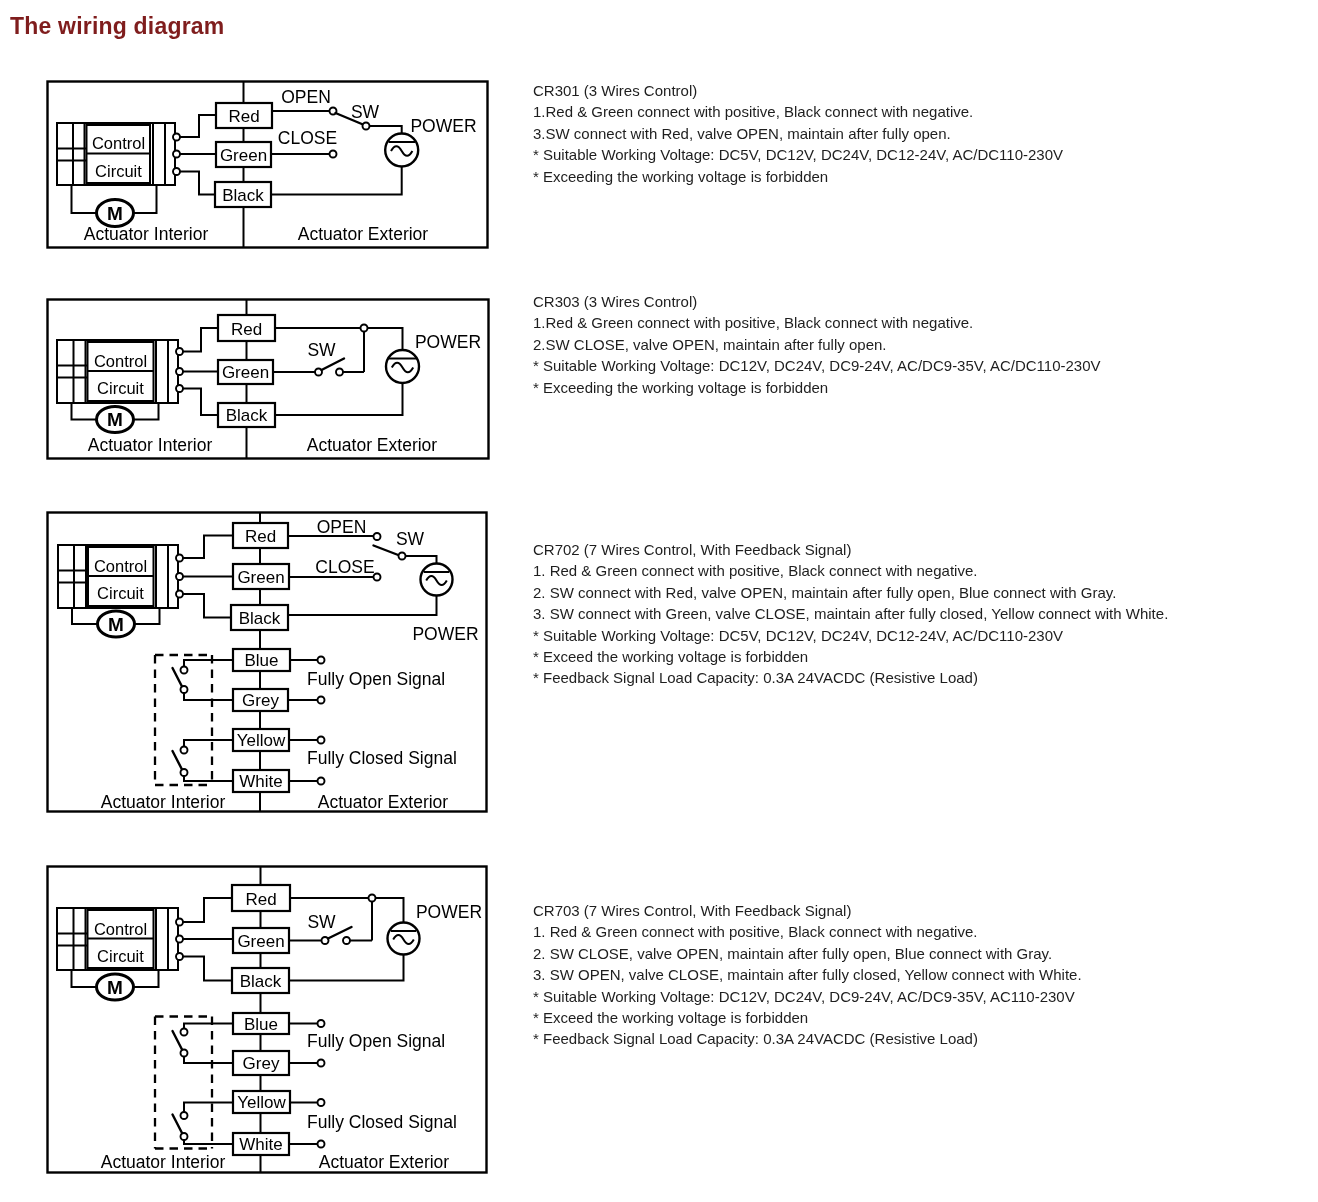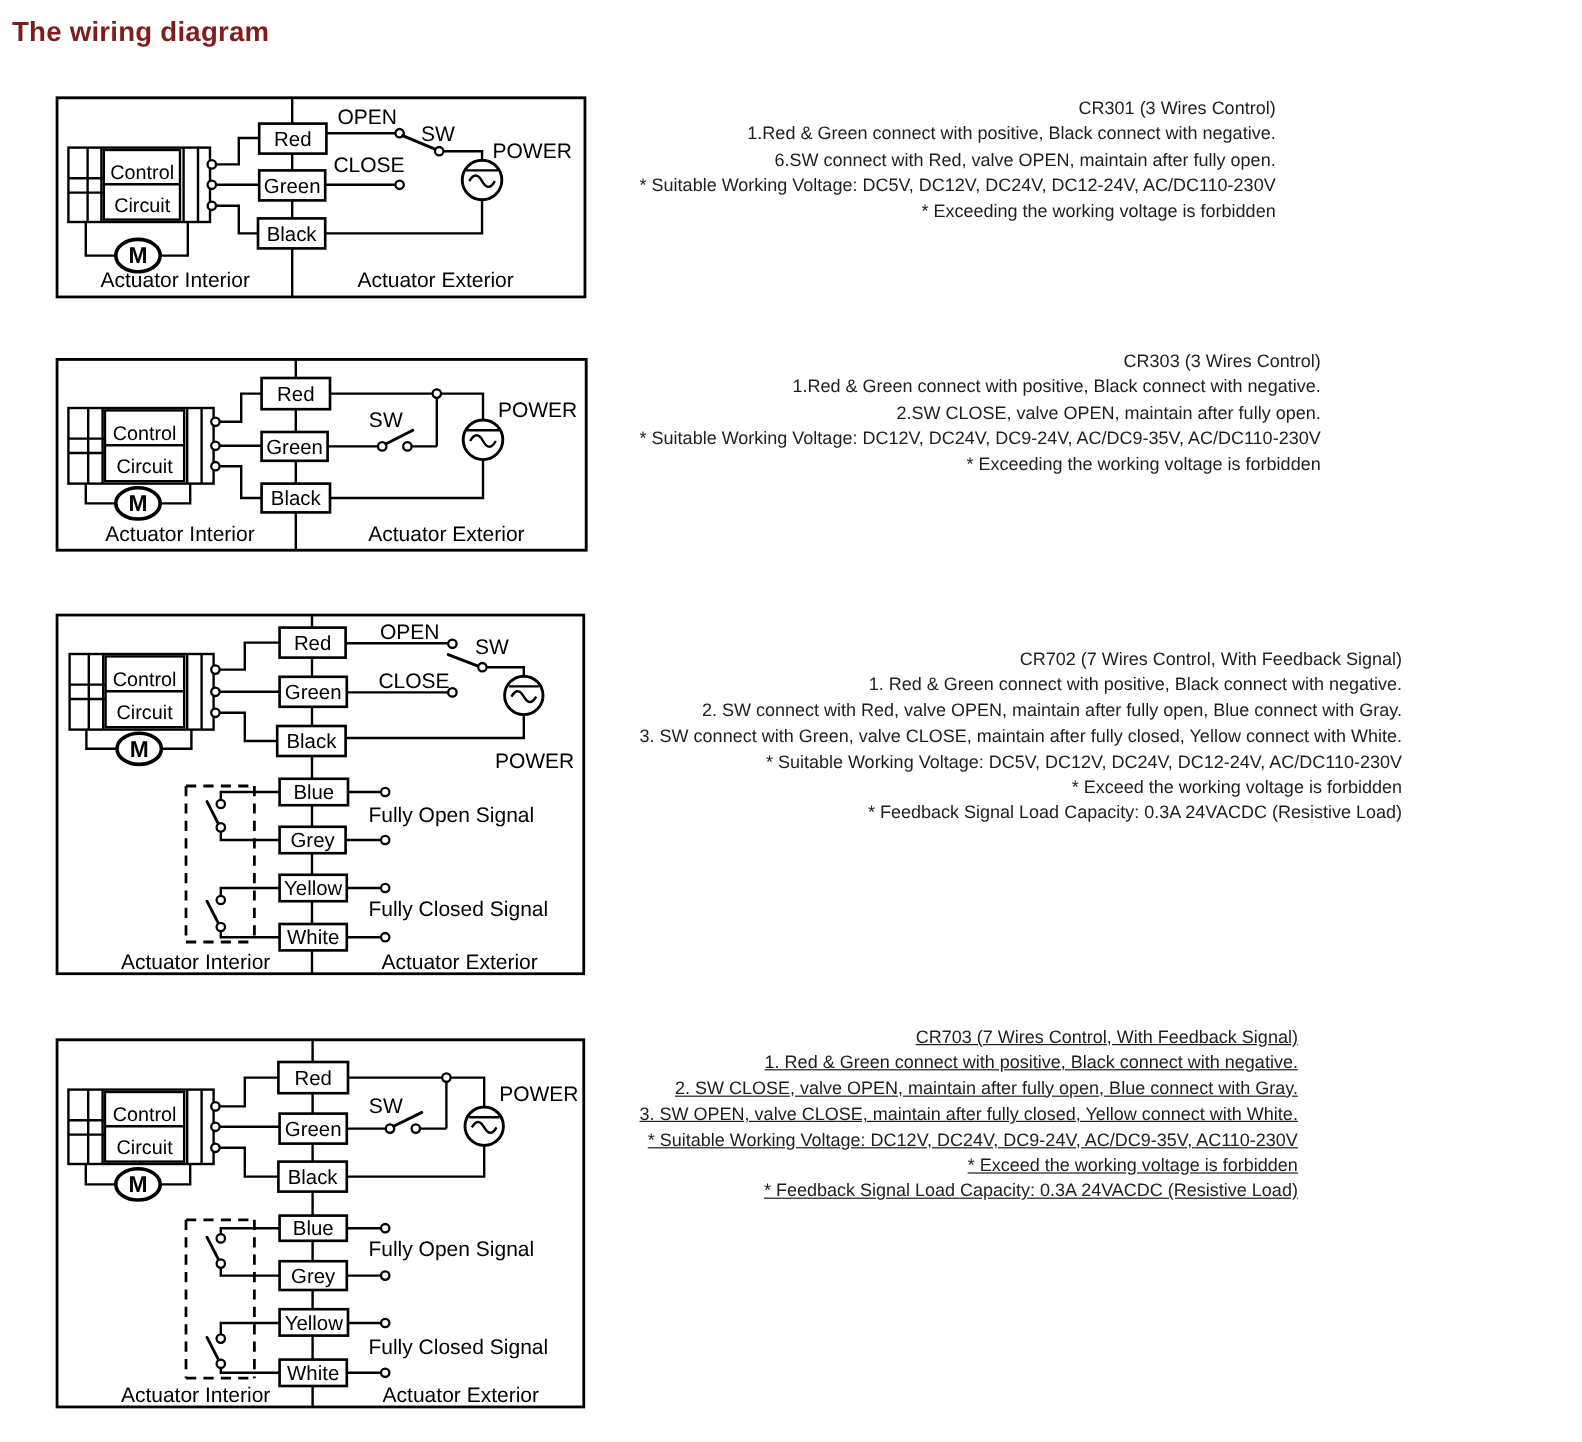--- a/index.html
+++ b/index.html
@@ -1,21 +1,21 @@
 <!DOCTYPE html>
 <html><head>
 <meta charset="utf-8">
 <style>
   html,body{margin:0;padding:0;background:#fff;}
   .page{position:relative;width:1318px;height:1202px;background:#fff;overflow:hidden;
         font-family:"Liberation Sans","DejaVu Sans",sans-serif;}
   .page-title{position:absolute;left:10px;top:13px;font-size:23px;font-weight:600;
         color:#7f1d1d;letter-spacing:0.2px;}
   .notes{position:absolute;left:533px;font-size:15px;line-height:21.4px;color:#1e1e1e;
-        white-space:nowrap;text-align:right;}
+        white-space:nowrap;}
   .notes .line{height:21.4px;}
   svg.diag{position:absolute;display:block;}
   svg .ln{stroke:#000;stroke-width:2;fill:none;}
   svg .ob{stroke:#000;stroke-width:2.4;fill:none;}
   svg .bx{stroke:#000;stroke-width:2.2;fill:#fff;}
   svg .tm{stroke:#000;stroke-width:1.9;fill:#fff;}
   svg .bl{stroke:#000;stroke-width:2.4;fill:none;stroke-linecap:round;}
   svg .dsh{stroke:#000;stroke-width:2.3;fill:none;stroke-dasharray:8.5 6;}
   svg .thk{stroke:#000;stroke-width:3;fill:#fff;}
   svg text{font-family:"Liberation Sans","DejaVu Sans",sans-serif;fill:#000;}
@@ -95,21 +95,21 @@
       <text class="t17 mid" x="261.5" y="63.5">CLOSE</text>
       <text class="t17 mid" x="397.5" y="52">POWER</text>
       <text class="t17 mid" x="100" y="159.5">Actuator Interior</text>
       <text class="t17 mid" x="317" y="159.5">Actuator Exterior</text>
     </g>
   </svg>
 
   <div class="notes" style="top:80px;">
     <div class="line">CR301 (3 Wires Control)</div>
     <div class="line">1.Red &amp; Green connect with positive, Black connect with negative.</div>
-    <div class="line">6.SW connect with Red, valve OPEN, maintain after fully open.</div>
+    <div class="line">3.SW connect with Red, valve OPEN, maintain after fully open.</div>
     <div class="line">* Suitable Working Voltage: DC5V, DC12V, DC24V, DC12-24V, AC/DC110-230V</div>
     <div class="line">* Exceeding the working voltage is forbidden</div>
   </div>
 
   <svg class="diag" style="left:46px;top:298px;" width="444" height="162" viewBox="0 0 444 162">
     <g>
       <rect class="ob" x="1.5" y="1.5" width="441" height="159"></rect>
       <line class="ln" x1="200.5" y1="1.5" x2="200.5" y2="160.5"></line>
     </g>
     <g>
@@ -399,21 +399,21 @@
     <g>
       <text class="t17 mid" x="275.5" y="62.5">SW</text>
       <text class="t17 mid" x="403" y="52.5">POWER</text>
       <text class="t17" x="261" y="181.5">Fully Open Signal</text>
       <text class="t17" x="261" y="263">Fully Closed Signal</text>
       <text class="t17 mid" x="117" y="303">Actuator Interior</text>
       <text class="t17 mid" x="338" y="303">Actuator Exterior</text>
     </g>
   </svg>
 
-  <div class="notes" style="top:854px;text-decoration:underline;">
+  <div class="notes" style="top:900px;">
     <div class="line">CR703 (7 Wires Control, With Feedback Signal)</div>
     <div class="line">1. Red &amp; Green connect with positive, Black connect with negative.</div>
     <div class="line">2. SW CLOSE, valve OPEN, maintain after fully open, Blue connect with Gray.</div>
     <div class="line">3. SW OPEN, valve CLOSE, maintain after fully closed, Yellow connect with White.</div>
     <div class="line">* Suitable Working Voltage: DC12V, DC24V, DC9-24V, AC/DC9-35V, AC110-230V</div>
     <div class="line">* Exceed the working voltage is forbidden</div>
     <div class="line">* Feedback Signal Load Capacity: 0.3A 24VACDC (Resistive Load)</div>
   </div>
 
 </div>

